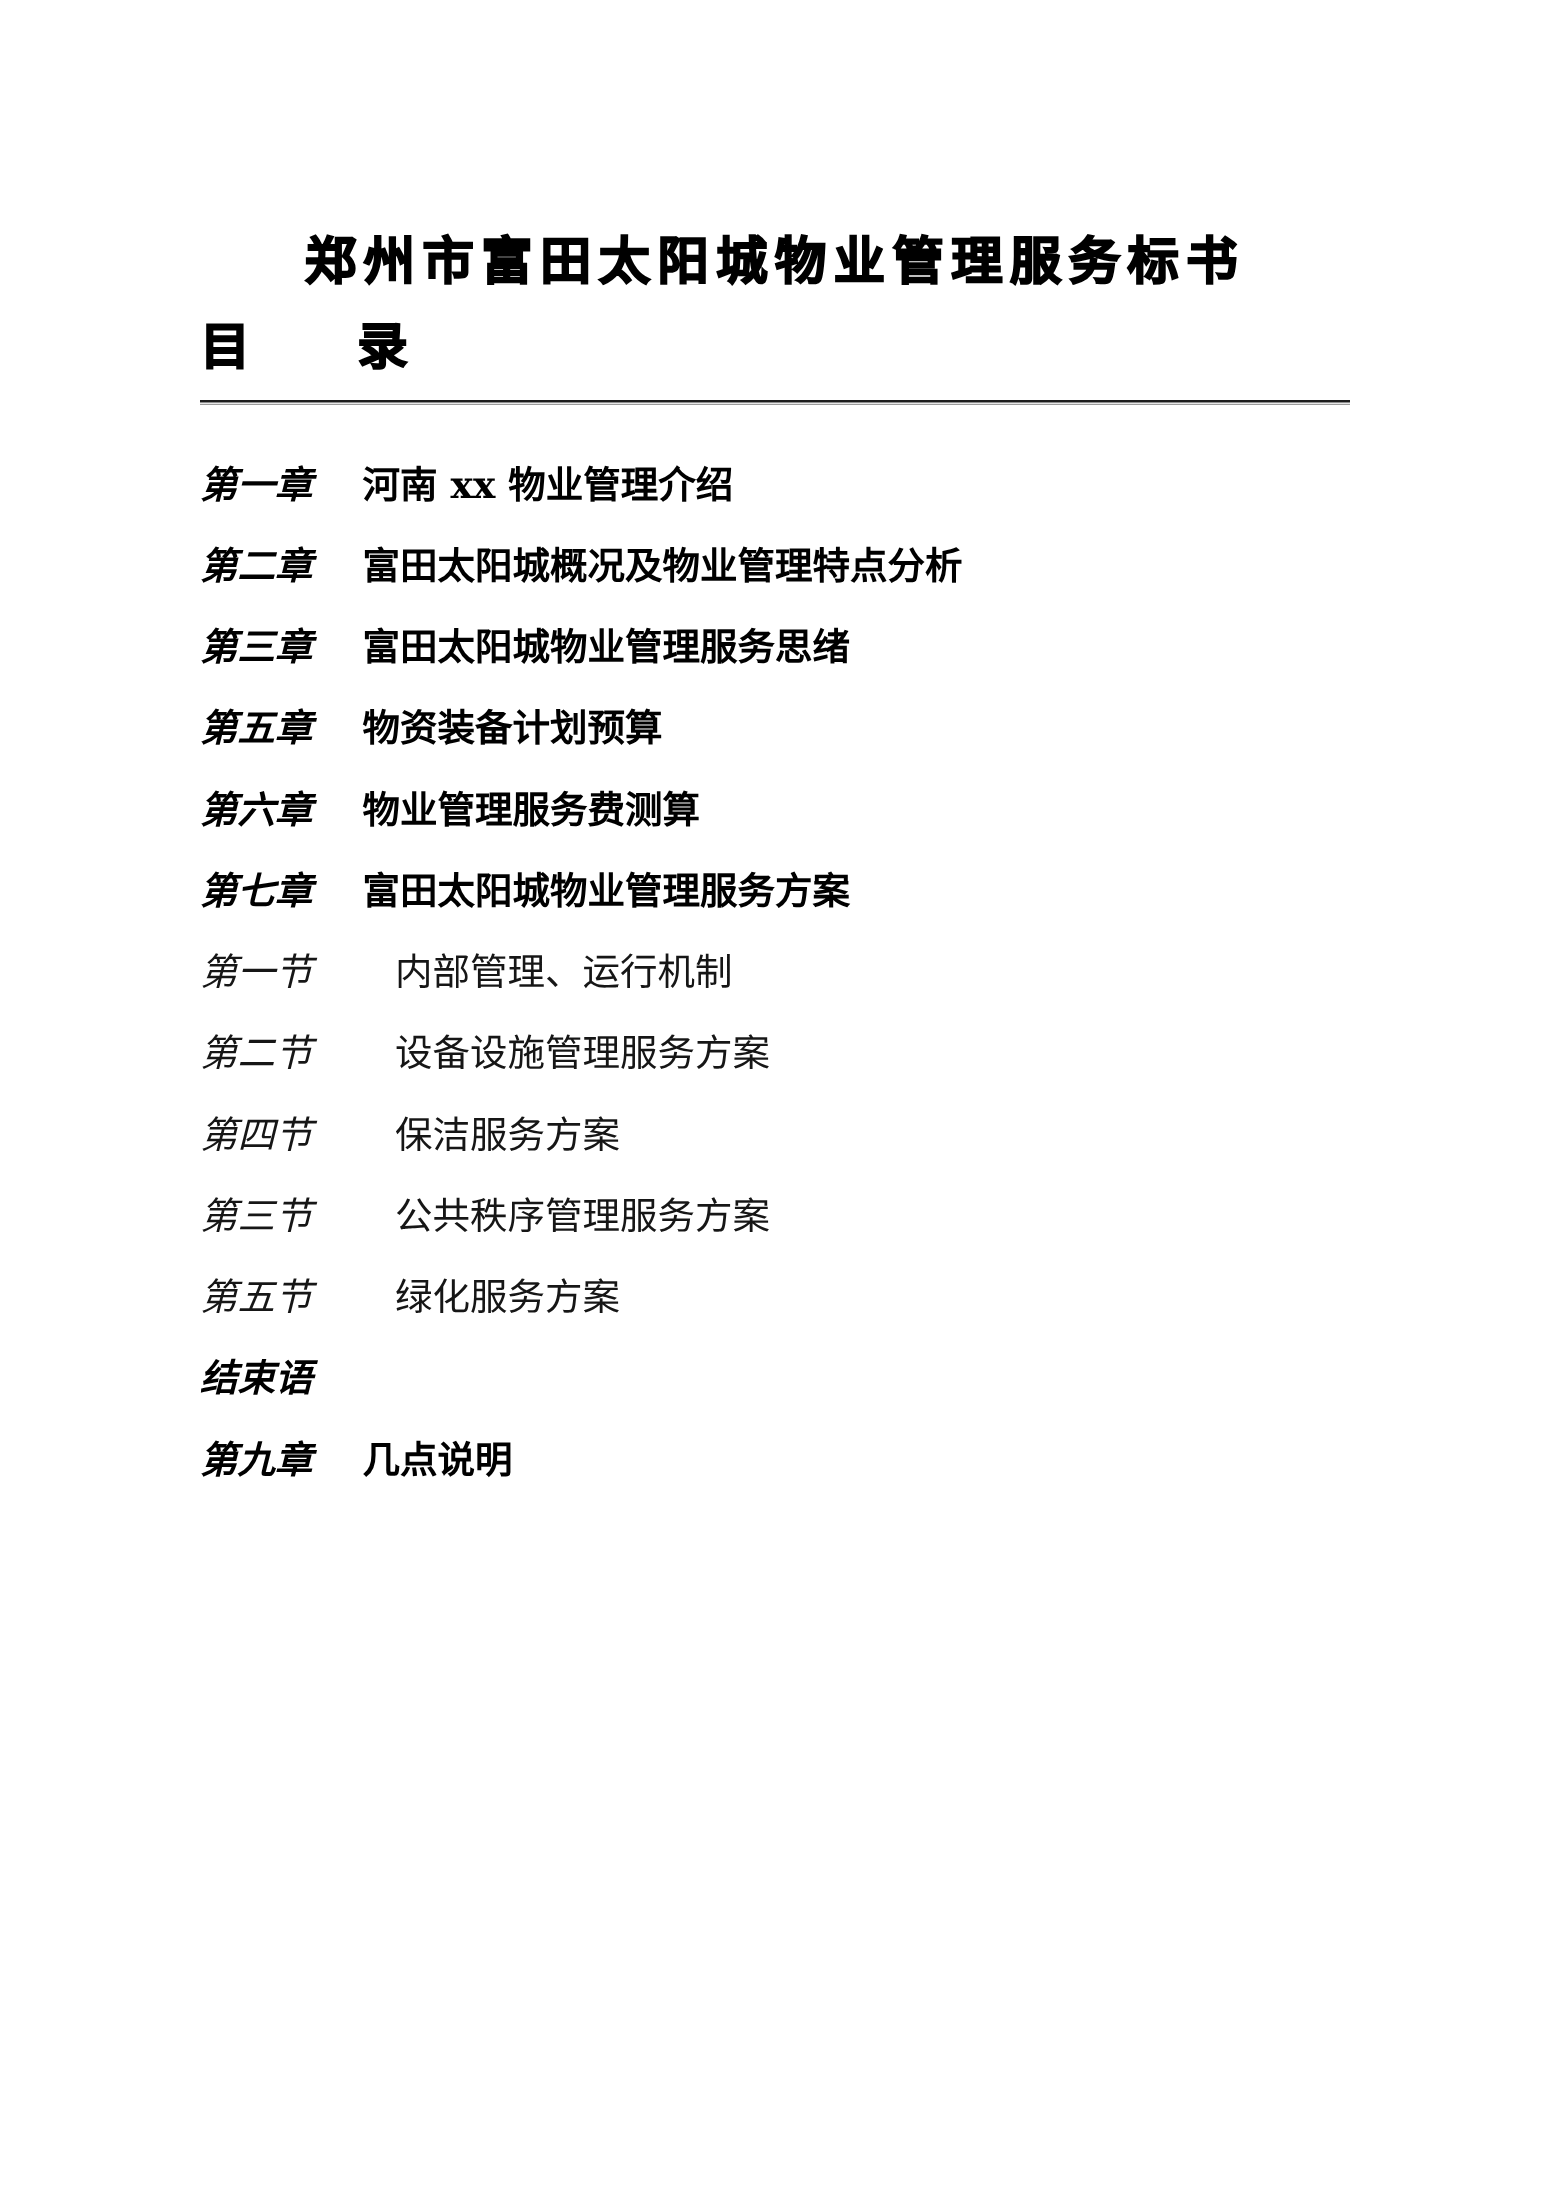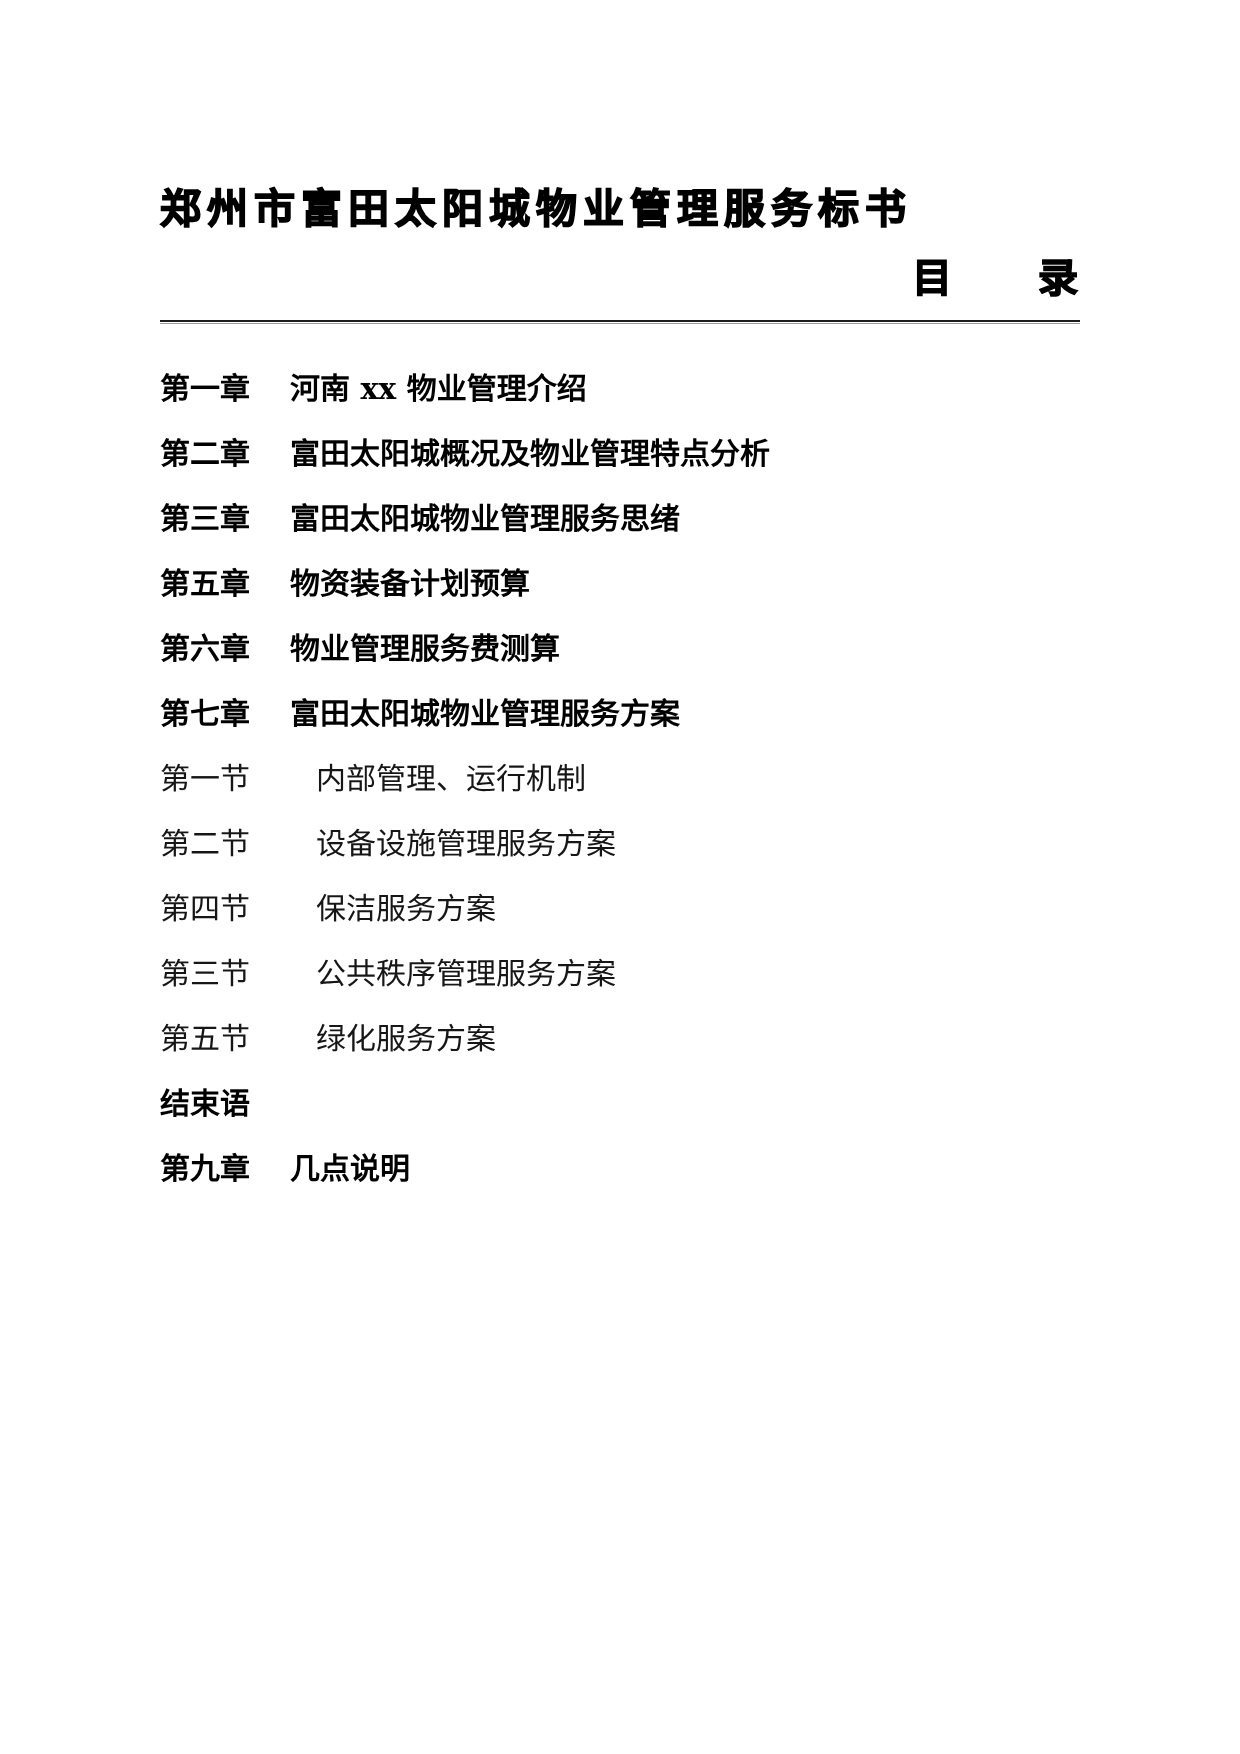--- a/index.html
+++ b/index.html
@@ -12,32 +12,32 @@
     height: 1754px;
     background: var(--page-bg, #ffffff);
     box-sizing: border-box;
     padding: 184px 160px 0 160px;
     font-family: "DejaVu Serif", "Liberation Serif", serif;
     color: var(--text, #000000);
     overflow: hidden;
   }
   .doc-title {
     margin: 0;
-    text-align: left;
+    text-align: center;
     font-family: "DejaVu Sans", "Liberation Sans", sans-serif;
     font-size: 41px;
     line-height: 50px;
     font-weight: 900;
     letter-spacing: 6px;
     -webkit-text-stroke: 1.5px currentColor;
     white-space: nowrap;
   }
   .toc-heading {
     margin: 20px 0 0 0;
-    text-align: right;
+    text-align: left;
     font-family: "DejaVu Sans", "Liberation Sans", sans-serif;
     font-size: 40px;
     line-height: 48px;
     font-weight: 900;
     letter-spacing: 2px;
     -webkit-text-stroke: 1.5px currentColor;
     white-space: nowrap;
   }
   .divider {
     margin-top: 18px;
@@ -61,20 +61,21 @@
     height: 65px;
     display: flex;
     align-items: center;
     font-size: 30px;
     line-height: 1;
     white-space: nowrap;
   }
   .toc-label {
     flex: 0 0 130px;
     width: 130px;
+    font-style: italic;
   }
   .toc-row.level-chapter {
     font-weight: bold;
     color: var(--text, #000000);
   }
   .toc-row.level-section {
     font-weight: normal;
     color: var(--text-section, #161616);
     gap: 26px;
   }

